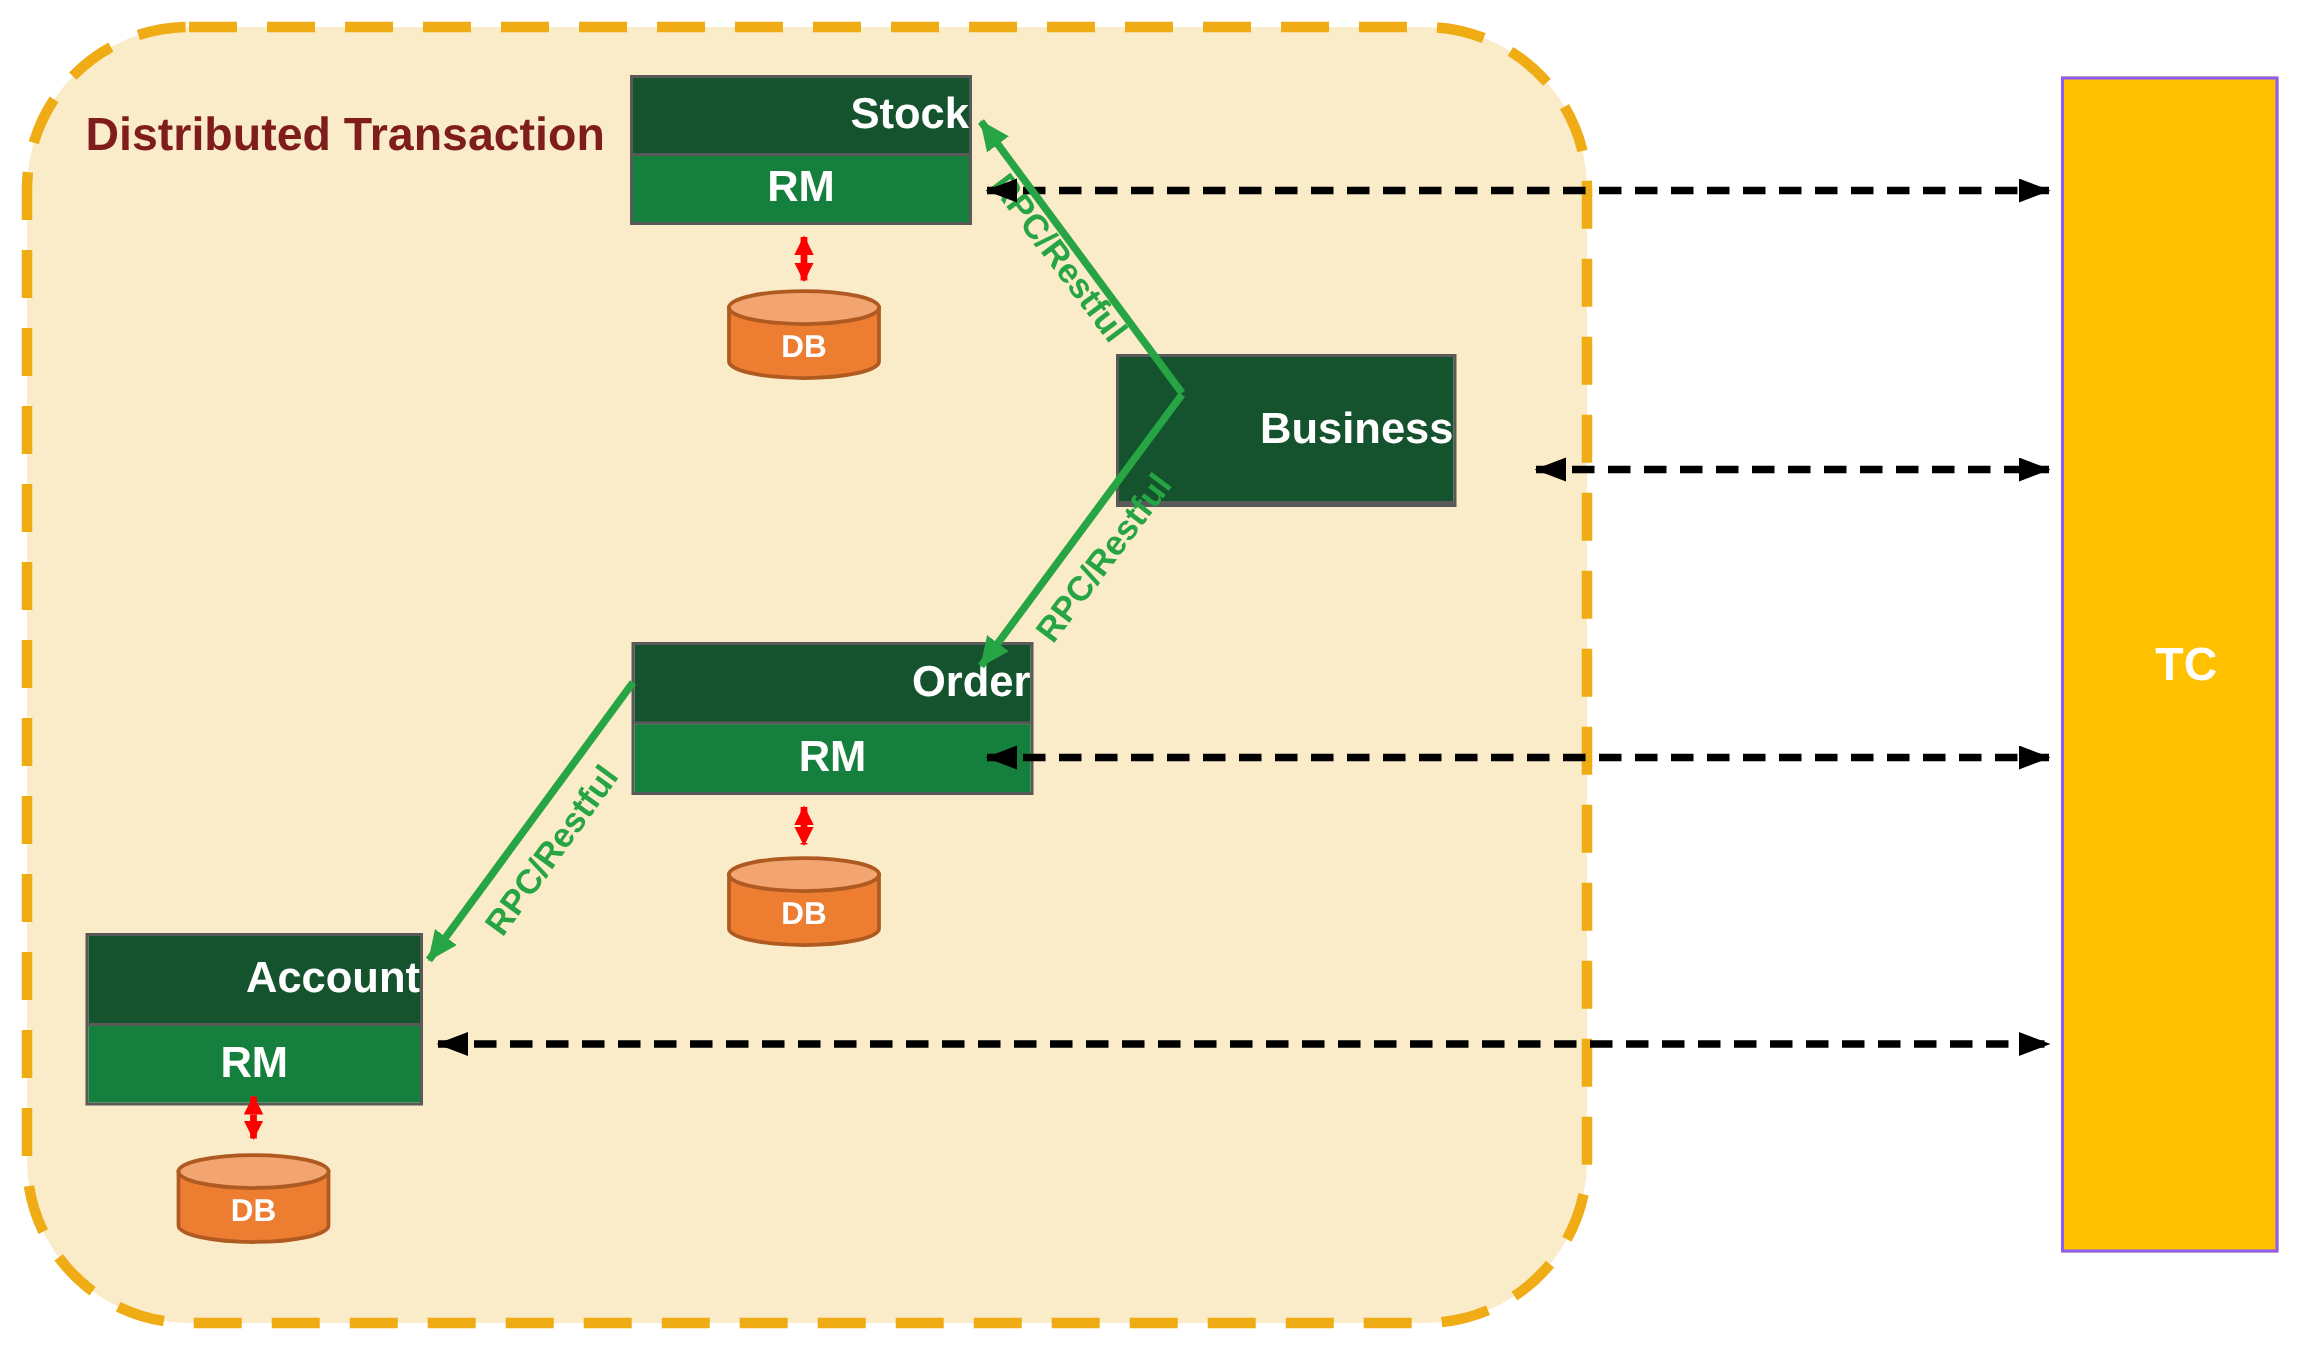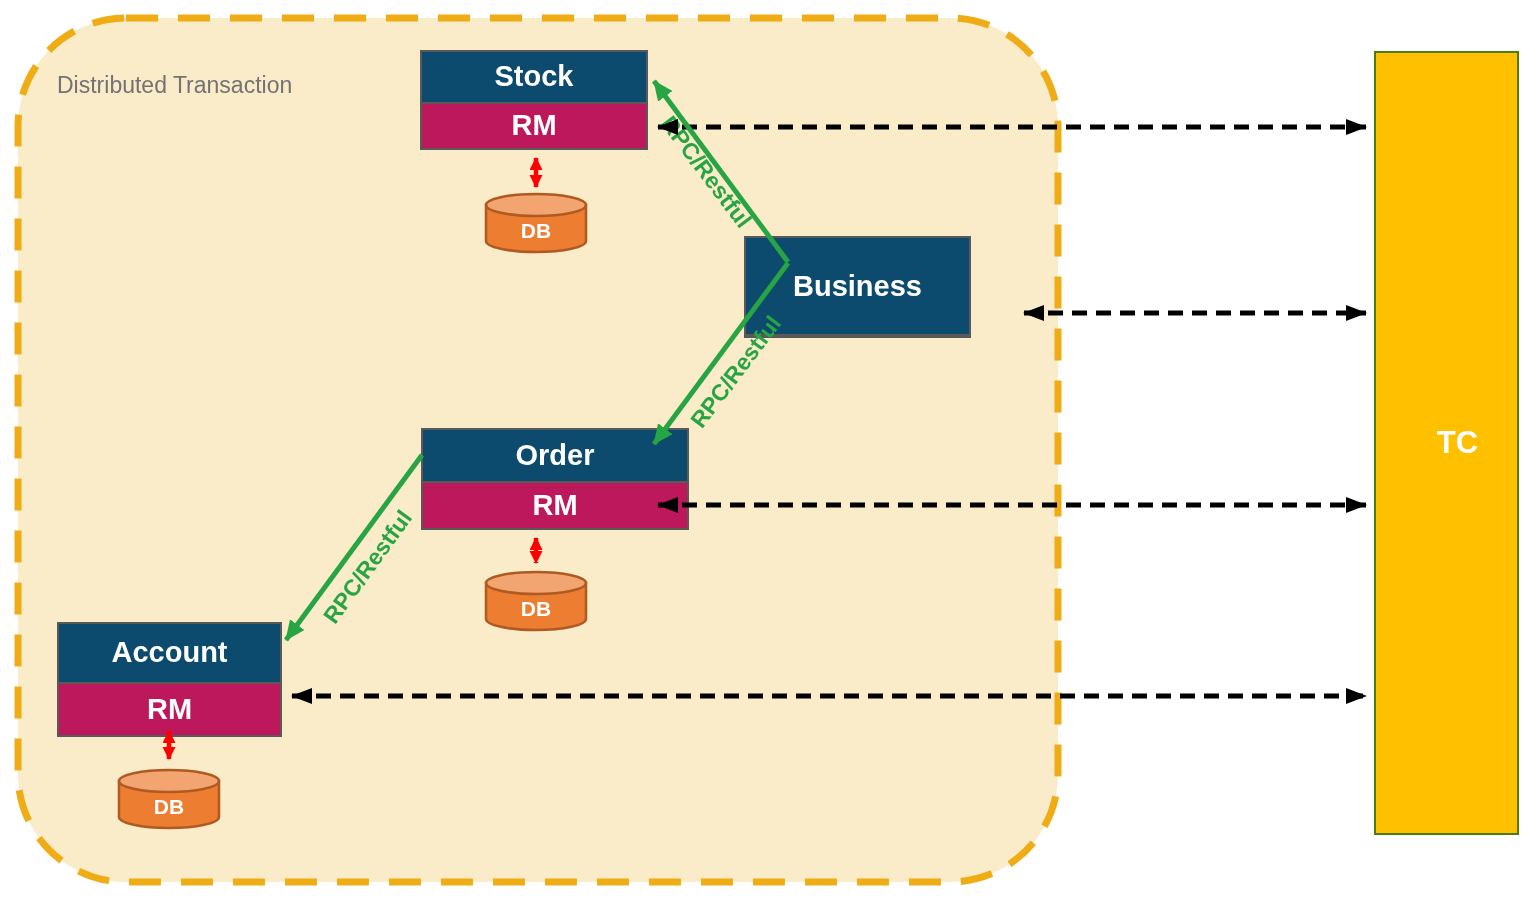--- a/index.html
+++ b/index.html
@@ -19,48 +19,48 @@
     position: absolute;
     left: 0;
     top: 0;
     pointer-events: none;
   }
   
   .dt-title {
     position: absolute;
     left: 57px;
     top: 72px;
-    font-size: 23px;
-    font-weight: normal;
-    color: #737373;
+    font-size: 31px;
+    font-weight: bold;
+    color: #7f1d1d;
     white-space: nowrap;
     z-index: 2;
   }
   
   .svc {
     position: absolute;
     box-sizing: border-box;
     border: 2px solid #595959;
     display: flex;
     flex-direction: column;
     z-index: 2;
   }
   .svc-top {
-    background: #0c4a6e;
+    background: #14532d;
     flex: 53;
     display: flex;
     align-items: center;
-    justify-content: center;
+    justify-content: flex-end;
     color: #ffffff;
     font-weight: bold;
     font-size: 29px;
     border-bottom: 2px solid #595959;
   }
   .svc-bottom {
-    background: #be185d;
+    background: #15803d;
     flex: 47;
     display: flex;
     align-items: center;
     justify-content: center;
     color: #ffffff;
     font-weight: bold;
     font-size: 29px;
   }
   #box-stock   { left: 420px; top: 50px;  width: 228px; height: 100px; }
   #box-business{ left: 744px; top: 236px; width: 227px; height: 102px; }
@@ -68,21 +68,21 @@
   #box-account { left: 57px;  top: 622px; width: 225px; height: 115px; }
   
   .tc-box {
     position: absolute;
     left: 1374px;
     top: 51px;
     width: 145px;
     height: 784px;
     box-sizing: border-box;
     background: #FFC000;
-    border: 2px solid #4d7c0f;
+    border: 2px solid #8b5cf6;
     display: flex;
     align-items: center;
     justify-content: center;
     color: #ffffff;
     font-size: 31px;
     font-weight: bold;
     z-index: 2;
     padding-left: 22px;
   }
   

